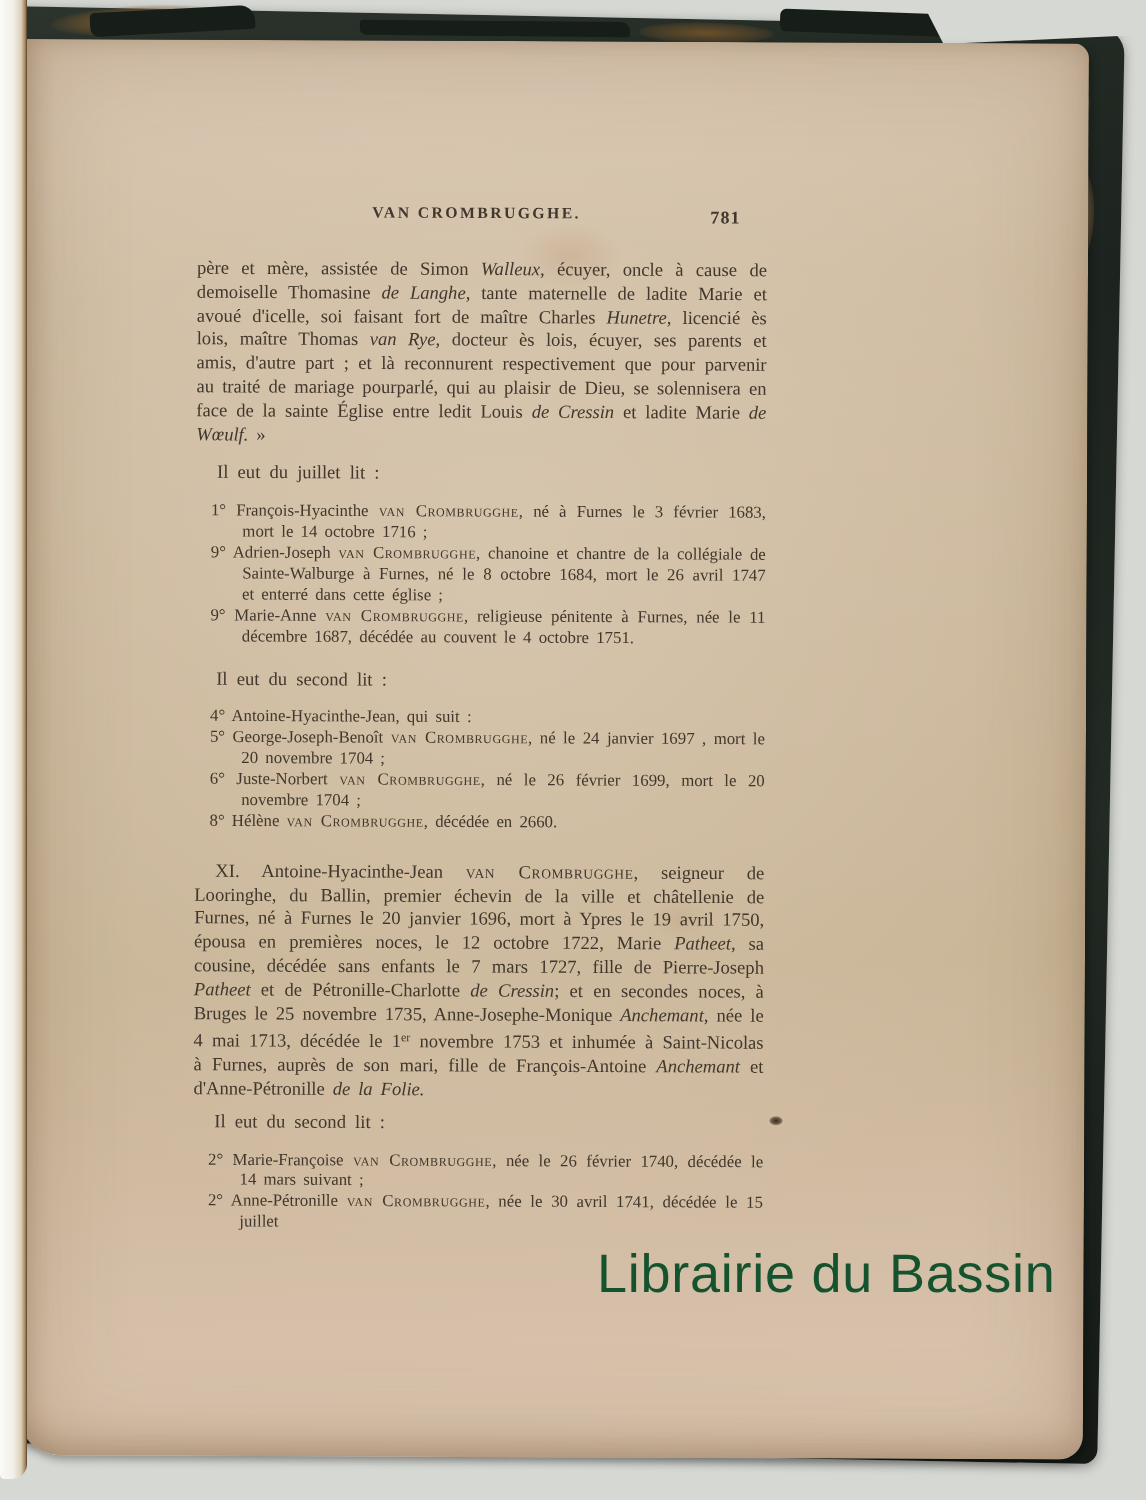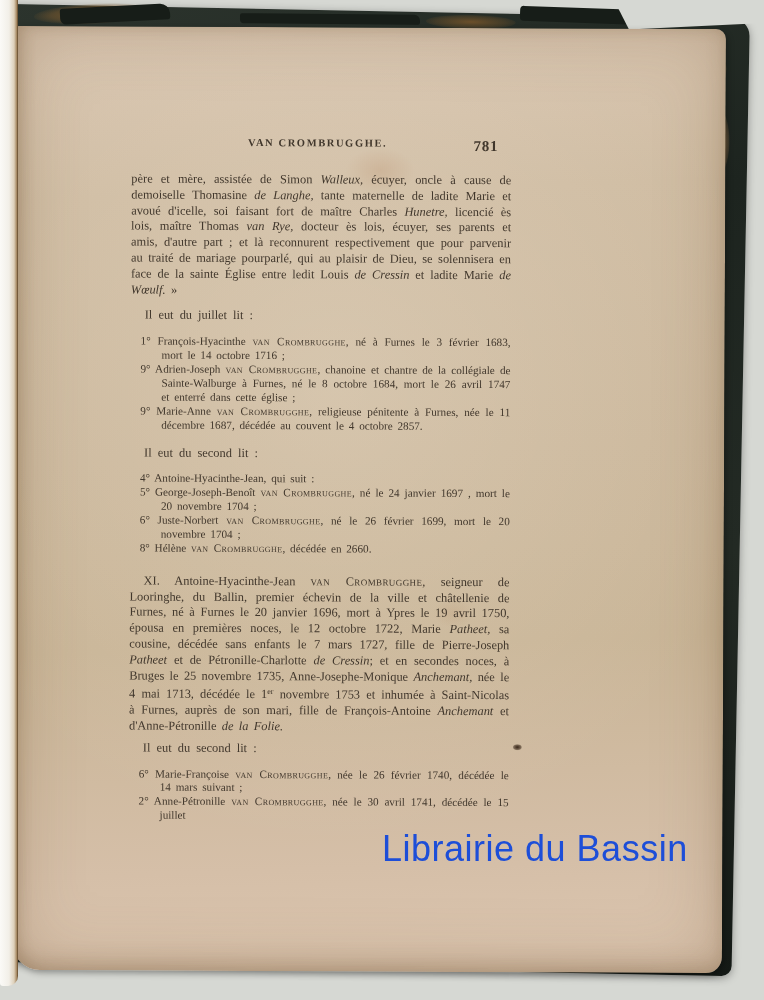--- a/index.html
+++ b/index.html
@@ -61,38 +61,38 @@
   .text{
     position:absolute;left:116px;top:110px;width:380px;
     color:#41372c;
     text-rendering:optimizeLegibility;
   }
   .pageheader{position:relative;height:15px;font-weight:bold;}
   .pageheader .title{
     position:absolute;left:49%;transform:translateX(-50%);
     font-size:10.5px;letter-spacing:1.6px;white-space:nowrap;text-align:center;
   }
-  .pageheader .folio{position:absolute;left:342px;font-size:15px;letter-spacing:.8px;}
+  .pageheader .folio{position:absolute;left:342px;font-size:12px;letter-spacing:.8px;}
   .blk{text-align:justify;font-size:12.4px;line-height:15.8px;word-spacing:2.2px;}
   .blk.body{margin-top:20px;}
   .blk.lead{text-indent:14px;text-align:left;margin-top:10px;word-spacing:3px;}
   .blk.item{font-size:11.2px;line-height:13.9px;padding-left:31px;text-indent:-21px;word-spacing:2px;}
   .blk.lead + .blk.item{margin-top:11px;}
   .blk.item + .blk.lead{margin-top:13px;}
   .blk.item + .blk.section{margin-top:18px;}
   .blk.section{text-indent:14px;}
   .blk.section + .blk.lead{margin-top:6px;}
   .it{font-style:italic;}
   .sc{font-variant:small-caps;letter-spacing:.4px;}
   .sup{font-size:8px;vertical-align:4px;letter-spacing:0;}
   
   .watermark{
-    position:absolute;left:382px;top:828px;z-index:5;
+    position:absolute;left:398px;top:828px;z-index:5;
     font-family:"Liberation Sans", sans-serif;
-    font-size:36px;color:#1d4ed8;letter-spacing:.5px;white-space:nowrap;
+    font-size:36px;color:#14532d;letter-spacing:.5px;white-space:nowrap;
   }
 </style>
 </head>
 <body>
 
 <div class="cover">
   <div class="wear w1"></div>
   <div class="wear w2"></div>
   <div class="wear w3"></div>
   <div class="wear w4"></div>
@@ -114,27 +114,27 @@
   <div class="text">
     <div class="pageheader">
       <span class="title">VAN CROMBRUGGHE.</span>
       <span class="folio">781</span>
     </div>
     <div>
         <div class="blk body"><span>père et mère, assistée de Simon </span><span class="it">Walleux,</span><span> écuyer, oncle à cause de demoiselle Thomasine </span><span class="it">de Langhe,</span><span> tante maternelle de ladite Marie et avoué d'icelle, soi faisant fort de maître Charles </span><span class="it">Hunetre,</span><span> licencié ès lois, maître Thomas </span><span class="it">van Rye,</span><span> docteur ès lois, écuyer, ses parents et amis, d'autre part ; et là reconnurent respectivement que pour parvenir au traité de mariage pourparlé, qui au plaisir de Dieu, se solennisera en face de la sainte Église entre ledit Louis </span><span class="it">de Cressin</span><span> et ladite Marie </span><span class="it">de Wœulf.</span><span> »</span></div>
         <div class="blk lead"><span>Il eut du juillet lit :</span></div>
         <div class="blk item"><span>1° François-Hyacinthe </span><span class="sc">van Crombrugghe</span><span>, né à Furnes le 3 février 1683, mort le 14 octobre 1716 ;</span></div>
         <div class="blk item"><span>9° Adrien-Joseph </span><span class="sc">van Crombrugghe</span><span>, chanoine et chantre de la collégiale de Sainte-Walburge à Furnes, né le 8 octobre 1684, mort le 26 avril 1747 et enterré dans cette église ;</span></div>
-        <div class="blk item"><span>9° Marie-Anne </span><span class="sc">van Crombrugghe</span><span>, religieuse pénitente à Furnes, née le 11 décembre 1687, décédée au couvent le 4 octobre 2857.</span></div>
+        <div class="blk item"><span>9° Marie-Anne </span><span class="sc">van Crombrugghe</span><span>, religieuse pénitente à Furnes, née le 11 décembre 1687, décédée au couvent le 4 octobre 1751.</span></div>
         <div class="blk lead"><span>Il eut du second lit :</span></div>
         <div class="blk item"><span>4° Antoine-Hyacinthe-Jean, qui suit :</span></div>
         <div class="blk item"><span>5° George-Joseph-Benoît </span><span class="sc">van Crombrugghe</span><span>, né le 24 janvier 1697 , mort le 20 novembre 1704 ;</span></div>
         <div class="blk item"><span>6° Juste-Norbert </span><span class="sc">van Crombrugghe</span><span>, né le 26 février 1699, mort le 20 novembre 1704 ;</span></div>
         <div class="blk item"><span>8° Hélène </span><span class="sc">van Crombrugghe</span><span>, décédée en 2660.</span></div>
         <div class="blk section"><span>XI. Antoine-Hyacinthe-Jean </span><span class="sc">van Crombrugghe</span><span>, seigneur de Looringhe, du Ballin, premier échevin de la ville et châtellenie de Furnes, né à Furnes le 20 janvier 1696, mort à Ypres le 19 avril 1750, épousa en premières noces, le 12 octobre 1722, Marie </span><span class="it">Patheet,</span><span> sa cousine, décédée sans enfants le 7 mars 1727, fille de Pierre-Joseph </span><span class="it">Patheet</span><span> et de Pétronille-Charlotte </span><span class="it">de Cressin</span><span>; et en secondes noces, à Bruges le 25 novembre 1735, Anne-Josephe-Monique </span><span class="it">Anchemant,</span><span> née le 4 mai 1713, décédée le 1</span><span class="sup">er</span><span> novembre 1753 et inhumée à Saint-Nicolas à Furnes, auprès de son mari, fille de François-Antoine </span><span class="it">Anchemant</span><span> et d'Anne-Pétronille </span><span class="it">de la Folie.</span></div>
         <div class="blk lead"><span>Il eut du second lit :</span></div>
-        <div class="blk item"><span>6° Marie-Françoise </span><span class="sc">van Crombrugghe</span><span>, née le 26 février 1740, décédée le 14 mars suivant ;</span></div>
+        <div class="blk item"><span>2° Marie-Françoise </span><span class="sc">van Crombrugghe</span><span>, née le 26 février 1740, décédée le 14 mars suivant ;</span></div>
         <div class="blk item"><span>2° Anne-Pétronille </span><span class="sc">van Crombrugghe</span><span>, née le 30 avril 1741, décédée le 15 juillet</span></div>
       </div>
   </div>
 </div>
 
 <div class="watermark">Librairie du Bassin</div>
 
 </body></html>

